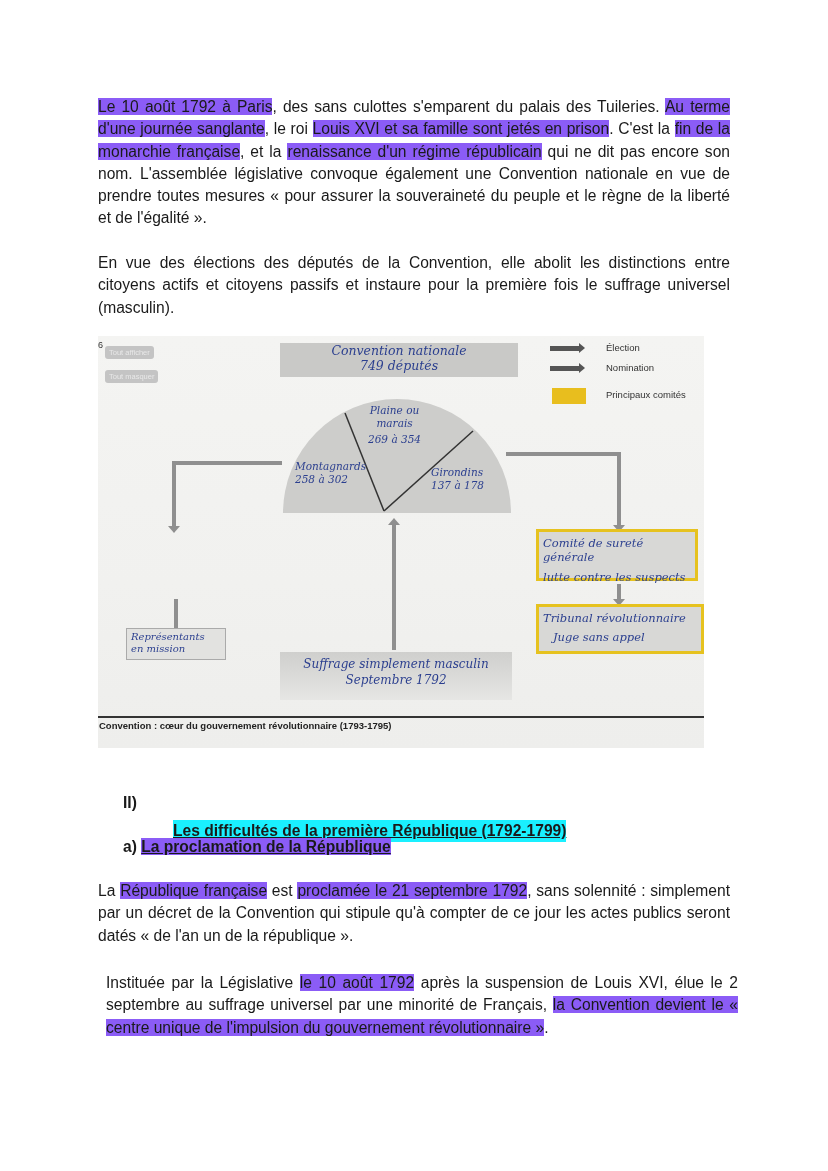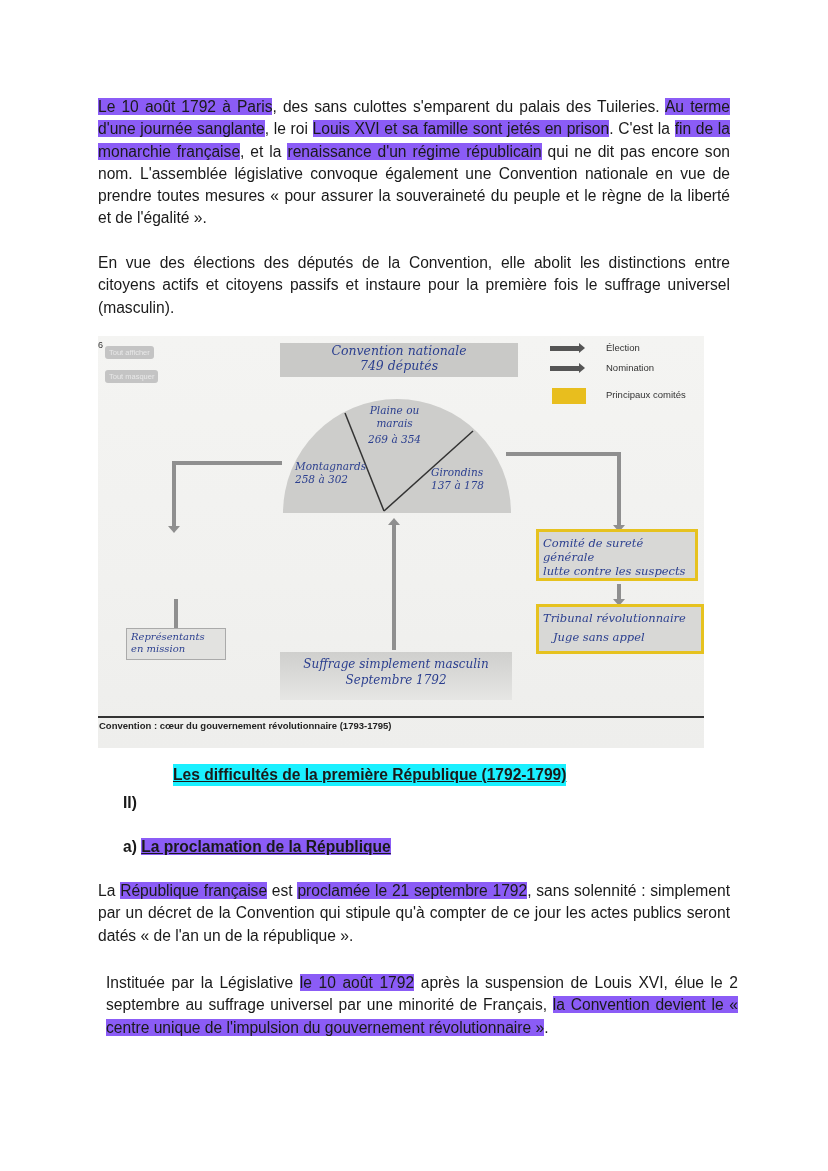--- a/index.html
+++ b/index.html
@@ -12,21 +12,21 @@
   .hl { background: #8b5cf6; }
   .hl-cyan { background: #1af0ff; }
 
   #p1 { top: 96px; }
   #p2 { top: 252px; }
   #p3 { top: 880px; }
   #p4 { top: 964px; }
 
   .heading { position: absolute; font-weight: bold; font-size: 15.6px; line-height: 22px; }
   #h2-num { left: 123px; top: 792px; }
-  #h2-title { left: 173px; top: 764px; text-decoration: underline; }
+  #h2-title { left: 173px; top: 820px; text-decoration: underline; }
   #h3 { left: 123px; top: 836px; }
   #h3 .u { text-decoration: underline; }
 
   
   .diagram { position: absolute; left: 98px; top: 336px; width: 606px; height: 412px;
              background: linear-gradient(180deg, #f4f4f2 0%, #f1f1ef 60%, #eeeeec 100%); overflow: hidden; }
   .hand { font-family: "DejaVu Serif", serif; font-style: italic; color: #2b3f8f; }
   .ghost-btn { position: absolute; background: #c4c4c4; color: #e8e8e8; font-size: 7.5px;
                border-radius: 3px; padding: 2px 4px; font-family: "Liberation Sans", sans-serif; }
   .six { position: absolute; left: 0; top: 4px; font-size: 9px; color: #333; }
@@ -124,21 +124,21 @@
     <div class="gray-line arrow-down" style="left:519px; top:248px; width:4px; height:16px;"></div>
 
 
     <div class="plain-box hand" style="left:28px; top:292px; width:100px; height:32px;">
       <div>Représentants</div>
       <div>en mission</div>
     </div>
 
     <div class="yellow-box hand" style="left:438px; top:193px; width:162px; height:52px; padding-top:4px;">
       <div>Comité de sureté générale</div>
-      <div style="margin-top:0">lutte contre les suspects</div>
+      <div style="margin-top:6px">lutte contre les suspects</div>
     </div>
 
     <div class="yellow-box hand" style="left:438px; top:268px; width:168px; height:50px; padding-top:4px;">
       <div>Tribunal révolutionnaire</div>
       <div style="margin-top:5px; padding-left:10px">Juge sans appel</div>
     </div>
 
     <div class="suffrage-box hand">
       <div>Suffrage simplement masculin</div>
       <div>Septembre 1792</div>

